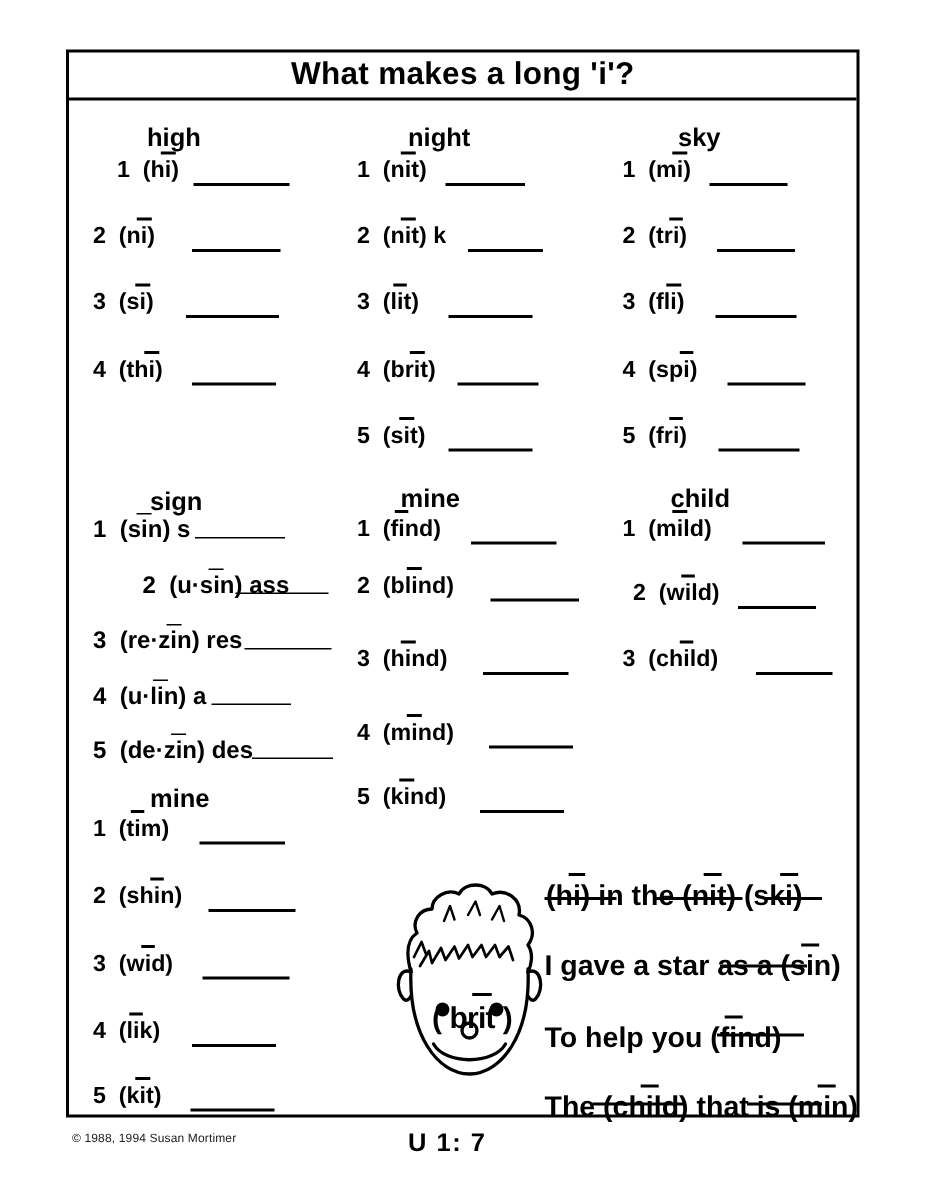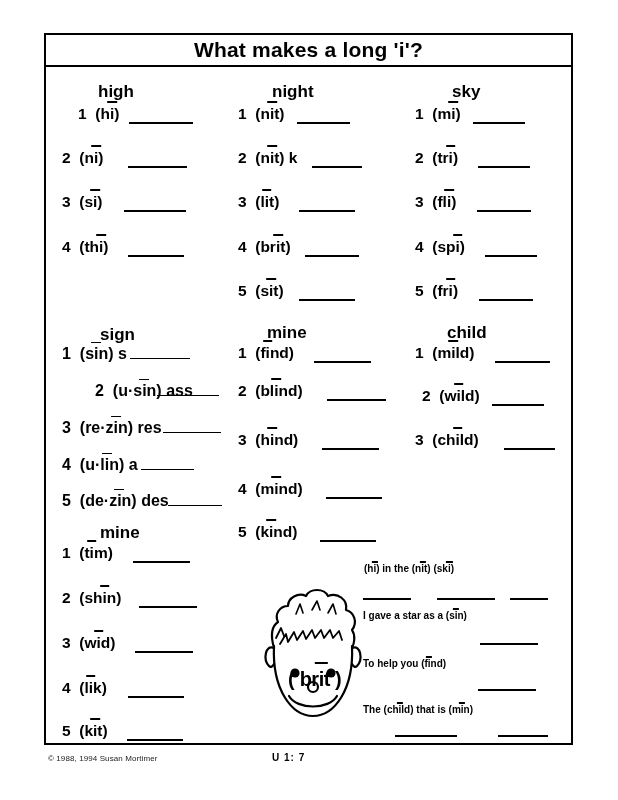--- a/index.html
+++ b/index.html
@@ -102,35 +102,36 @@
     height: 0;
     border-bottom: 2px solid #000;
   }
   .blank-thin {
     position: absolute;
     height: 0;
     border-bottom: 1.6px solid #000;
   }
 
   .sentence {
-    font-size: 10px;
-    font-weight: bold;
+    font-size: 19px;
+    font-weight: bold;
+    margin-top: 24px;
   }
 
   
   .copyright {
     position: absolute;
     font-size: 8px;
     font-weight: normal;
     color: #222;
     letter-spacing: .1px;
   }
   .pagecode {
     position: absolute;
-    font-size: 10px;
+    font-size: 17px;
     font-weight: bold;
     letter-spacing: 1px;
   }
 
   
   .face {
     position: absolute;
     left: 252px;
     top: 582px;
     width: 122px;

